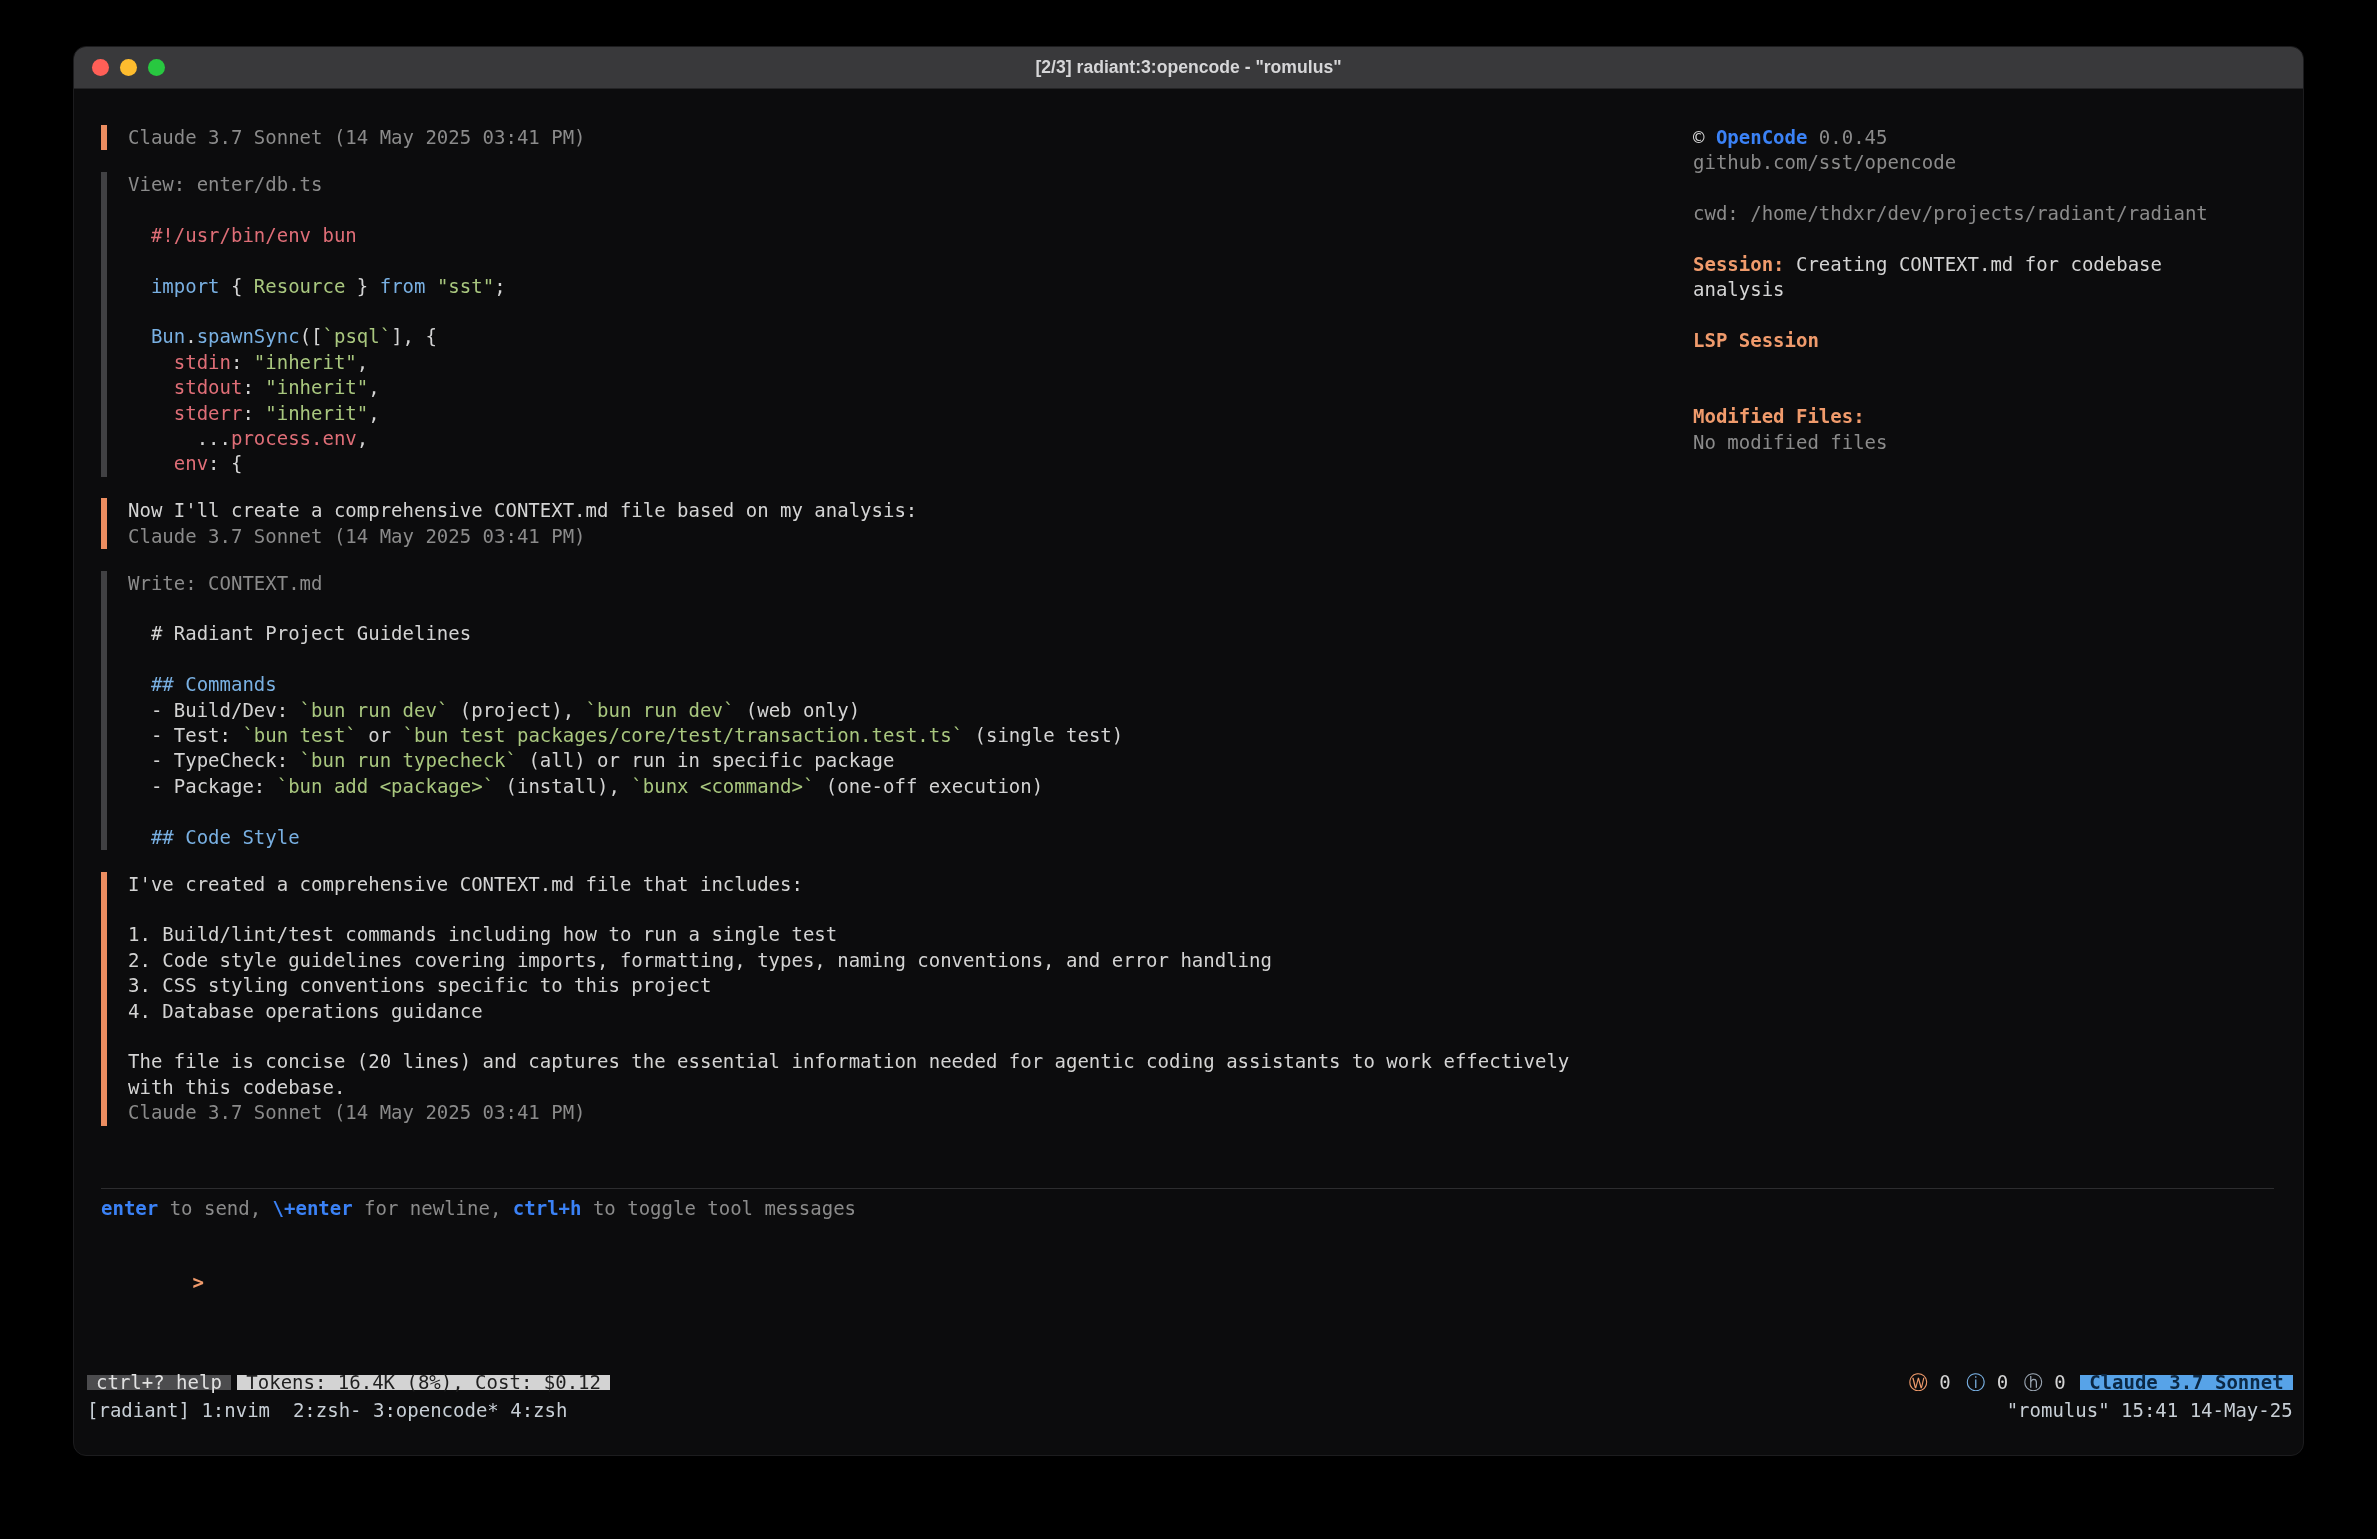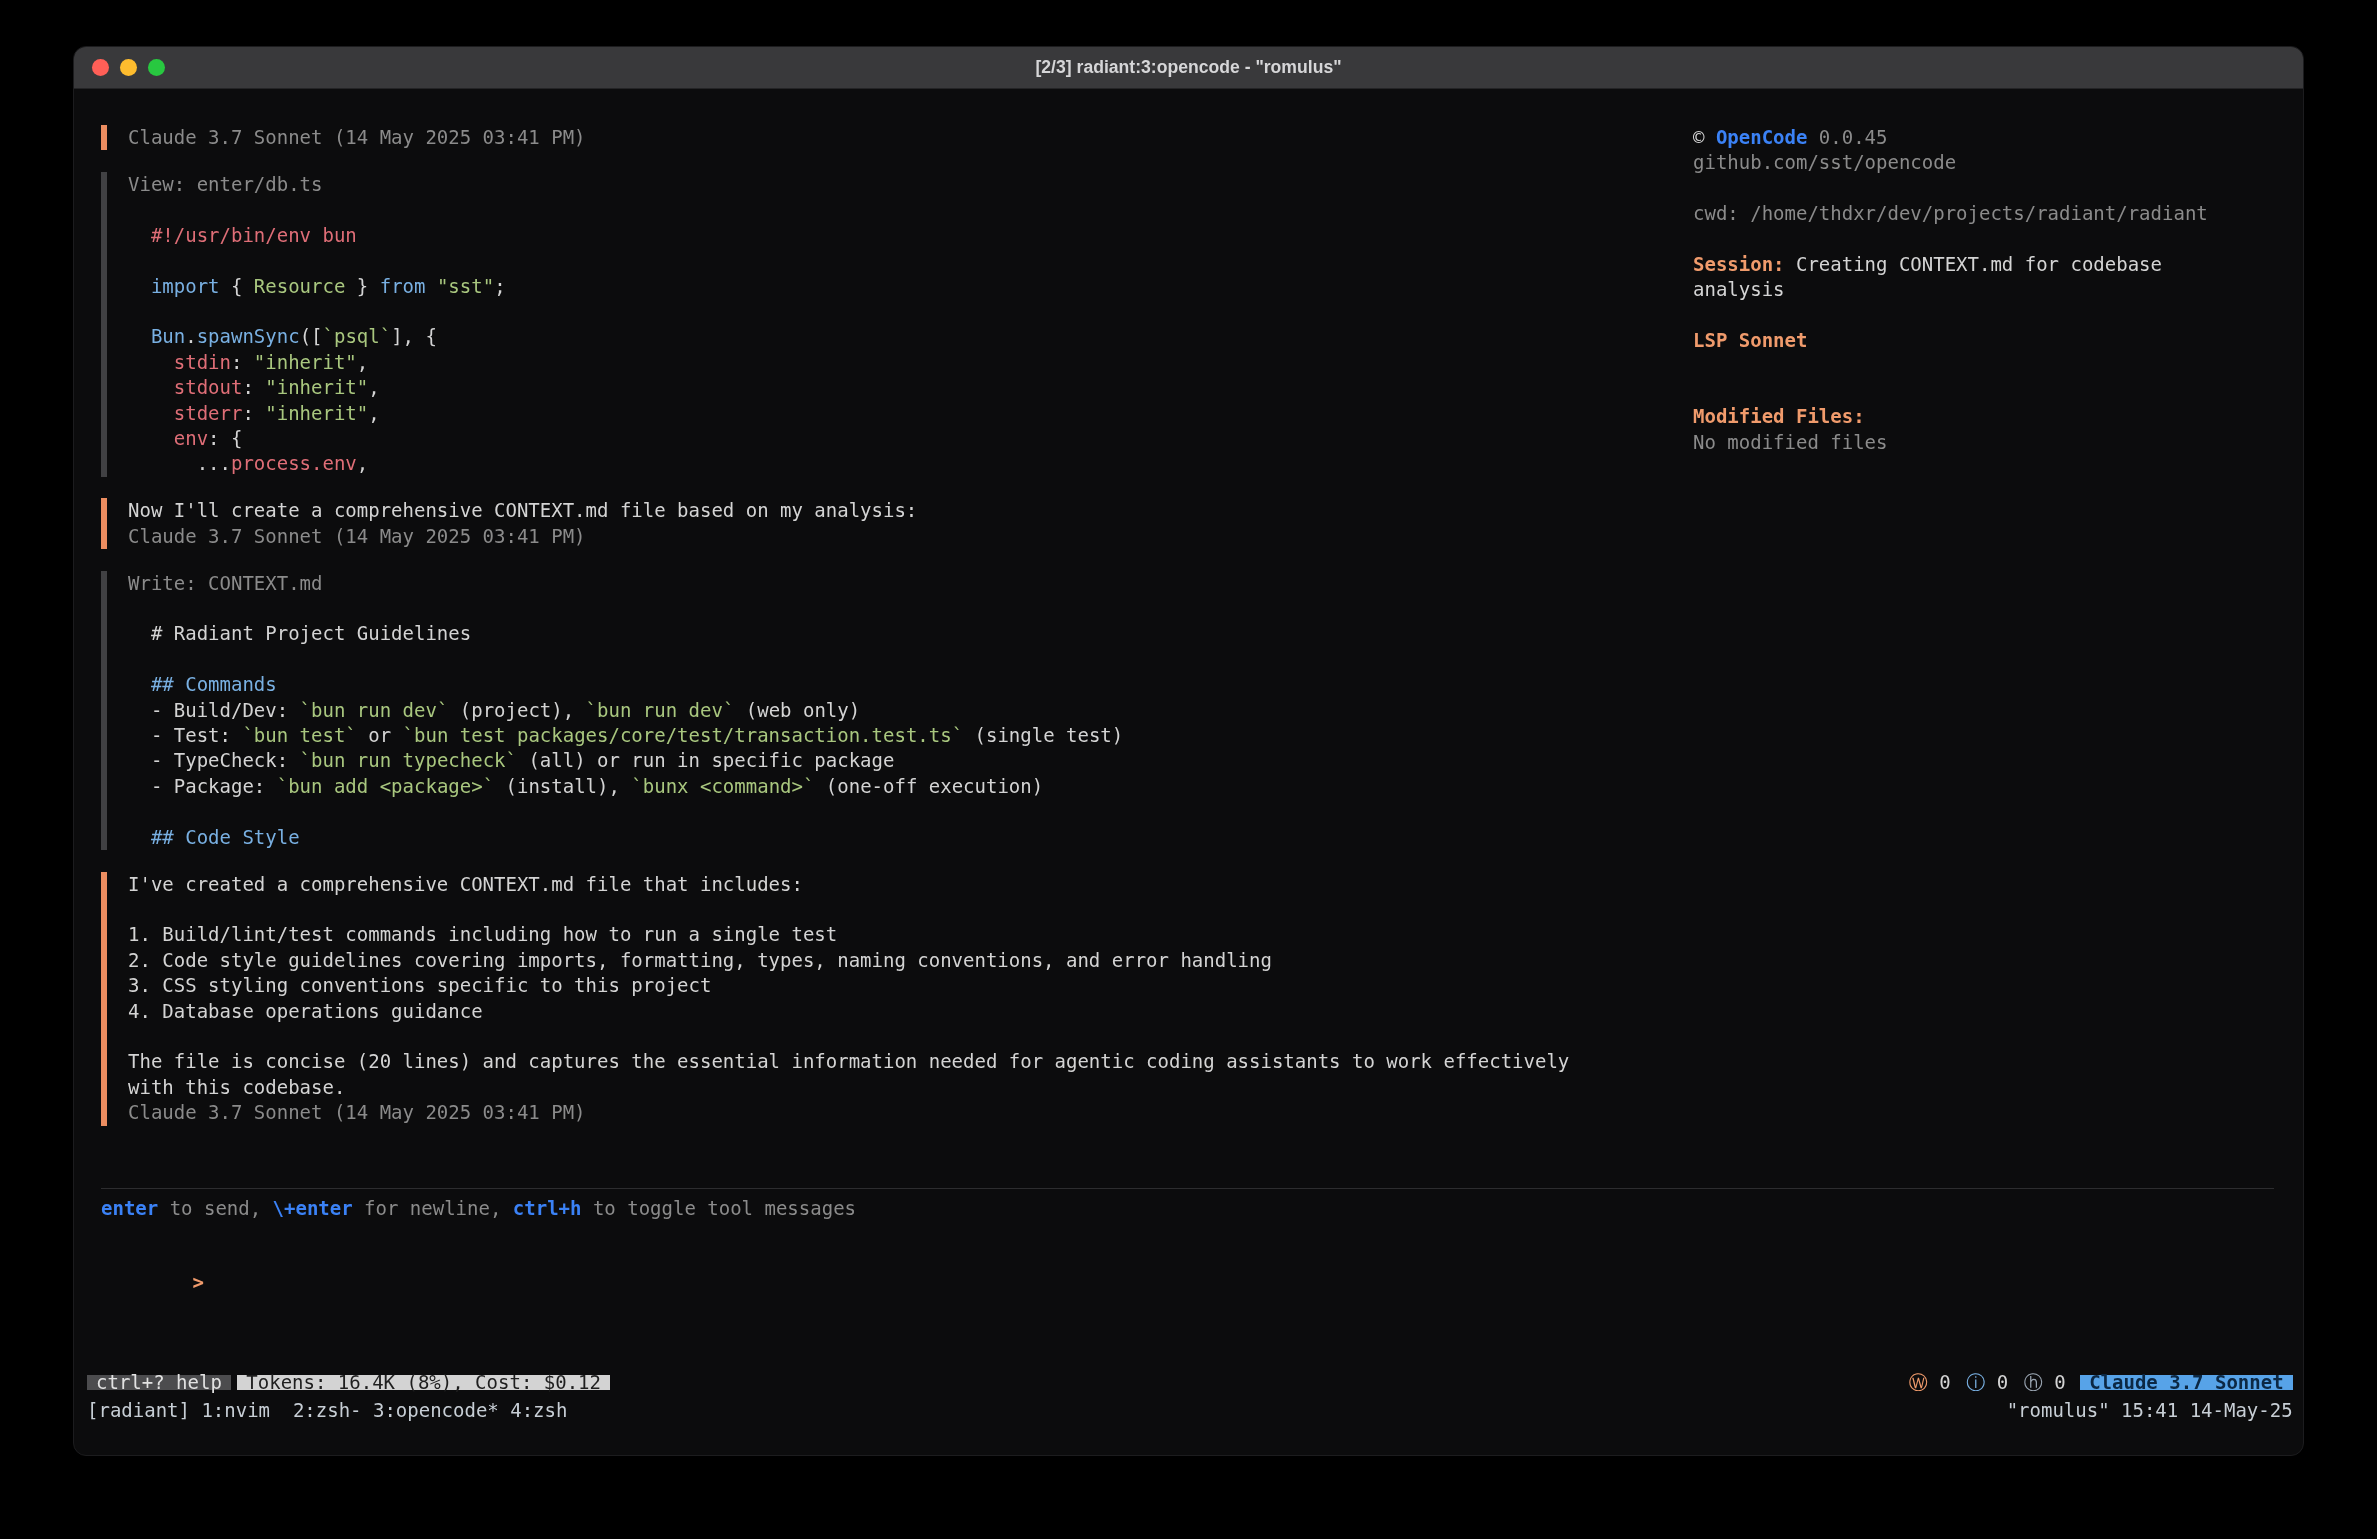--- a/index.html
+++ b/index.html
@@ -102,22 +102,22 @@
           <div class="line"><span class="c-dim">View: enter/db.ts</span></div>
           <div class="line">&nbsp;</div>
           <div class="line"><span class="c-fg">  </span><span class="c-red">#!/usr/bin/env bun</span></div>
           <div class="line">&nbsp;</div>
           <div class="line"><span class="c-fg">  </span><span class="c-blue">import</span><span class="c-fg"> { </span><span class="c-green">Resource</span><span class="c-fg"> } </span><span class="c-blue">from</span><span class="c-fg"> </span><span class="c-green">"sst"</span><span class="c-fg">;</span></div>
           <div class="line">&nbsp;</div>
           <div class="line"><span class="c-fg">  </span><span class="c-blue">Bun</span><span class="c-fg">.</span><span class="c-blue">spawnSync</span><span class="c-fg">([</span><span class="c-green">`psql`</span><span class="c-fg">], {</span></div>
           <div class="line"><span class="c-fg">    </span><span class="c-red">stdin</span><span class="c-fg">: </span><span class="c-green">"inherit"</span><span class="c-fg">,</span></div>
           <div class="line"><span class="c-fg">    </span><span class="c-red">stdout</span><span class="c-fg">: </span><span class="c-green">"inherit"</span><span class="c-fg">,</span></div>
           <div class="line"><span class="c-fg">    </span><span class="c-red">stderr</span><span class="c-fg">: </span><span class="c-green">"inherit"</span><span class="c-fg">,</span></div>
+          <div class="line"><span class="c-fg">      ...</span><span class="c-red">process.env</span><span class="c-fg">,</span></div>
           <div class="line"><span class="c-fg">    </span><span class="c-red">env</span><span class="c-fg">: {</span></div>
-          <div class="line"><span class="c-fg">      ...</span><span class="c-red">process.env</span><span class="c-fg">,</span></div>
         </div>
         <div class="block orange">
           <div class="line"><span class="c-fg">Now I'll create a comprehensive CONTEXT.md file based on my analysis:</span></div>
           <div class="line"><span class="c-dim">Claude 3.7 Sonnet (14 May 2025 03:41 PM)</span></div>
         </div>
         <div class="block gray">
           <div class="line"><span class="c-dim">Write: CONTEXT.md</span></div>
           <div class="line">&nbsp;</div>
           <div class="line"><span class="c-fg">  # Radiant Project Guidelines</span></div>
           <div class="line">&nbsp;</div>
@@ -143,21 +143,21 @@
       </div>
 
     <div class="sidebar">
         <div class="line"><span class="c-fg">© </span><span class="c-boldwhite">OpenCode</span><span class="c-dim"> 0.0.45</span></div>
         <div class="line"><span class="c-dim">github.com/sst/opencode</span></div>
         <div class="line">&nbsp;</div>
         <div class="line"><span class="c-dim">cwd: /home/thdxr/dev/projects/radiant/radiant</span></div>
         <div class="line">&nbsp;</div>
         <div class="line"><span class="c-orangebold">Session:</span><span class="c-fg"> Creating CONTEXT.md for codebase analysis</span></div>
         <div class="line">&nbsp;</div>
-        <div class="line"><span class="c-orangebold">LSP Sonnet</span></div>
+        <div class="line"><span class="c-orangebold">LSP Session</span></div>
         <div class="line">&nbsp;</div>
         <div class="line">&nbsp;</div>
         <div class="line"><span class="c-orangebold">Modified Files:</span></div>
         <div class="line"><span class="c-dim">No modified files</span></div>
       </div>
 
     <div class="input-area">
       <div class="line hint"><span class="c-boldwhite">enter</span><span class="c-dim"> to send, </span><span class="c-boldwhite">\+enter</span><span class="c-dim"> for newline, </span><span class="c-boldwhite">ctrl+h</span><span class="c-dim"> to toggle tool messages</span></div>
       <div class="prompt-row line">
         <span class="prompt-char">&gt;</span>

